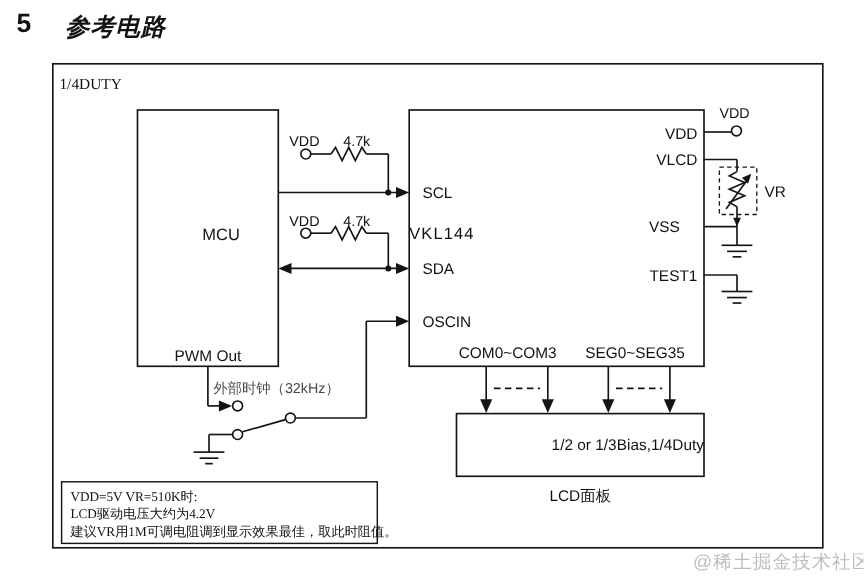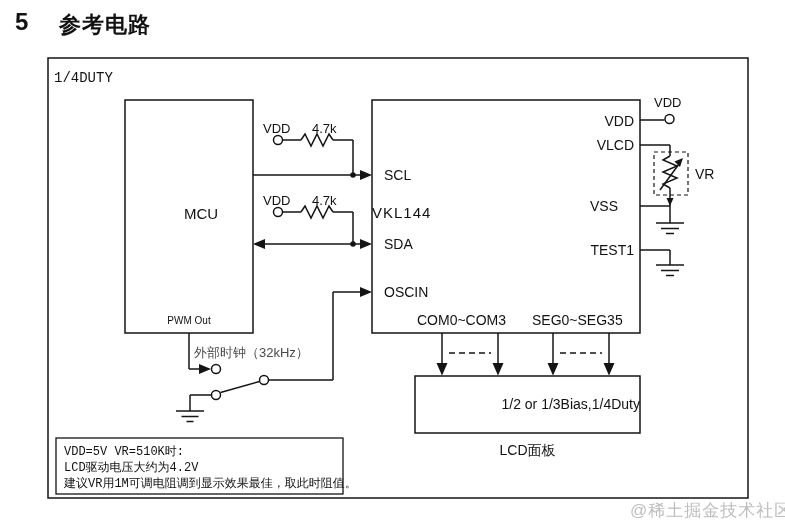--- a/index.html
+++ b/index.html
@@ -1,26 +1,26 @@
 <!DOCTYPE html>
 <html><head>
 <meta charset="utf-8">
 <style>
   html,body{margin:0;padding:0;background:#ffffff;}
   body{width:785px;height:525px;position:relative;font-family:"Liberation Sans",sans-serif;overflow:hidden;}
   .abs{position:absolute;white-space:nowrap;color:#121212;}
   .title-num{left:15px;top:8px;font-size:24px;font-weight:bold;}
-  .title-txt{left:59px;top:10px;font-size:22px;font-weight:bold;letter-spacing:1px;}
-  .mono{font-family:Liberation Mono, monospace;}
+  .title-txt{left:59px;top:10px;font-size:22px;font-weight:bold;letter-spacing:1px;font-style:italic;}
+  .mono{font-family:Liberation Serif, serif;}
   .duty{left:54px;top:70px;font-size:14px;}
   .pin{font-size:14px;}
   .pin-r{width:74px;text-align:right;}
   .small{font-size:13px;}
   .mcu-label{left:125px;top:205px;width:152px;text-align:center;font-size:15px;}
-  .pwm-label{left:125px;top:315px;width:128px;text-align:center;font-size:10px;}
+  .pwm-label{left:125px;top:315px;width:128px;text-align:center;font-size:14px;}
   .chip-label{left:372px;top:204px;width:268px;text-align:left;font-size:15px;letter-spacing:1px;}
   .bias-label{left:415px;top:396px;width:225px;text-align:right;font-size:14px;}
   .panel-label{left:415px;top:442px;width:225px;text-align:center;font-size:14px;}
   .clock-label{left:194px;top:344px;font-size:13px;color:#4a4a4a;}
   .note-line{left:64px;font-size:12px;}
   .watermark{left:630px;top:499px;font-size:17px;color:#bdbdbd;letter-spacing:1px;}
   svg{position:absolute;left:0;top:0;}
 </style>
 </head>
 <body>

